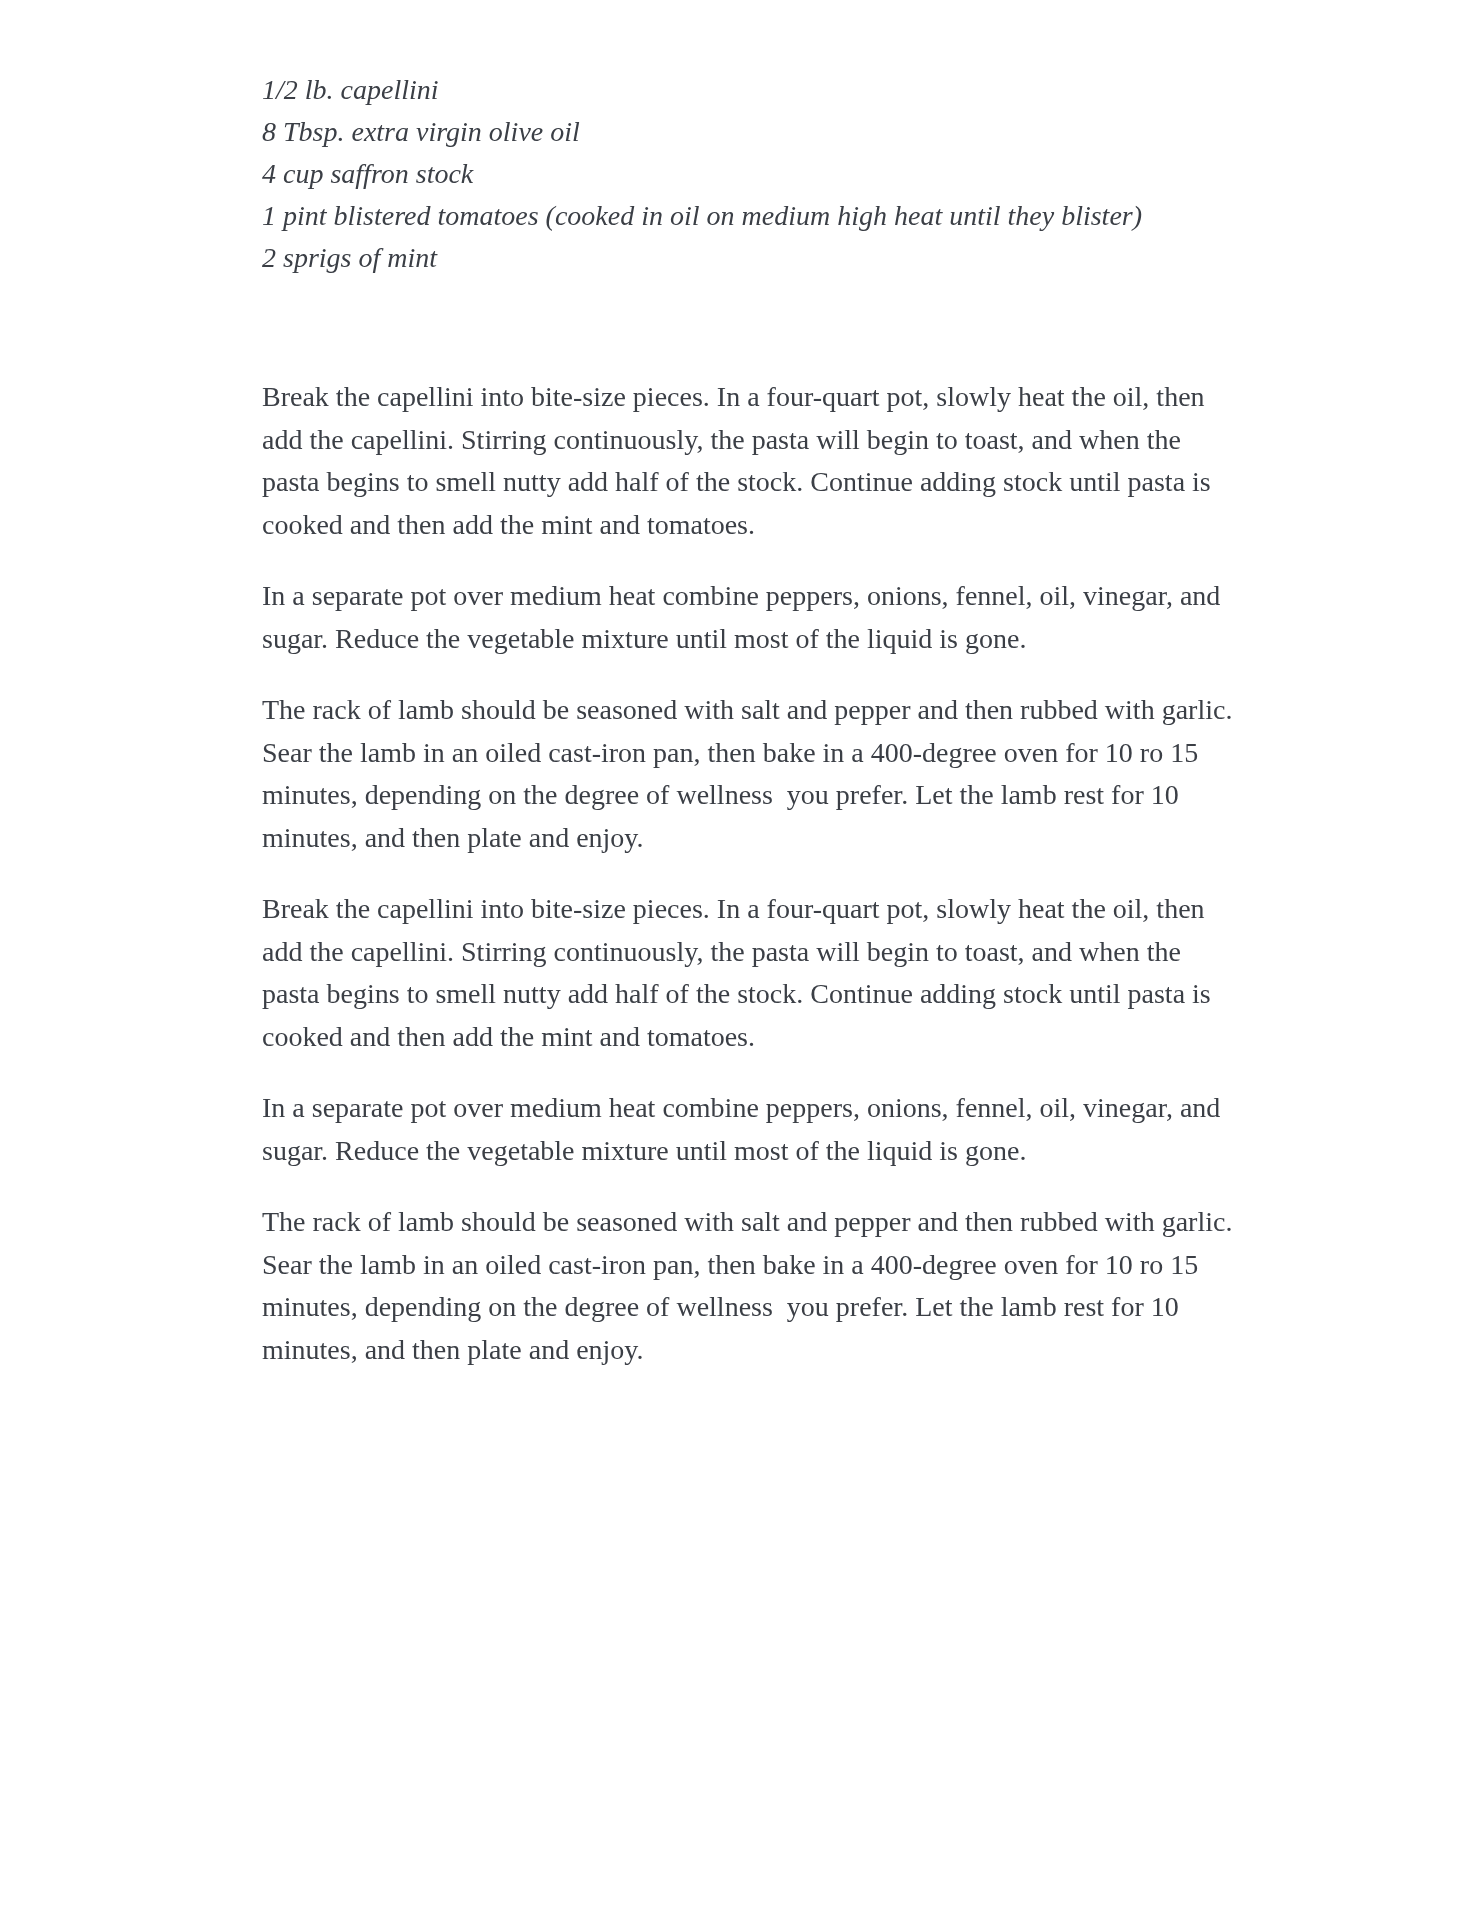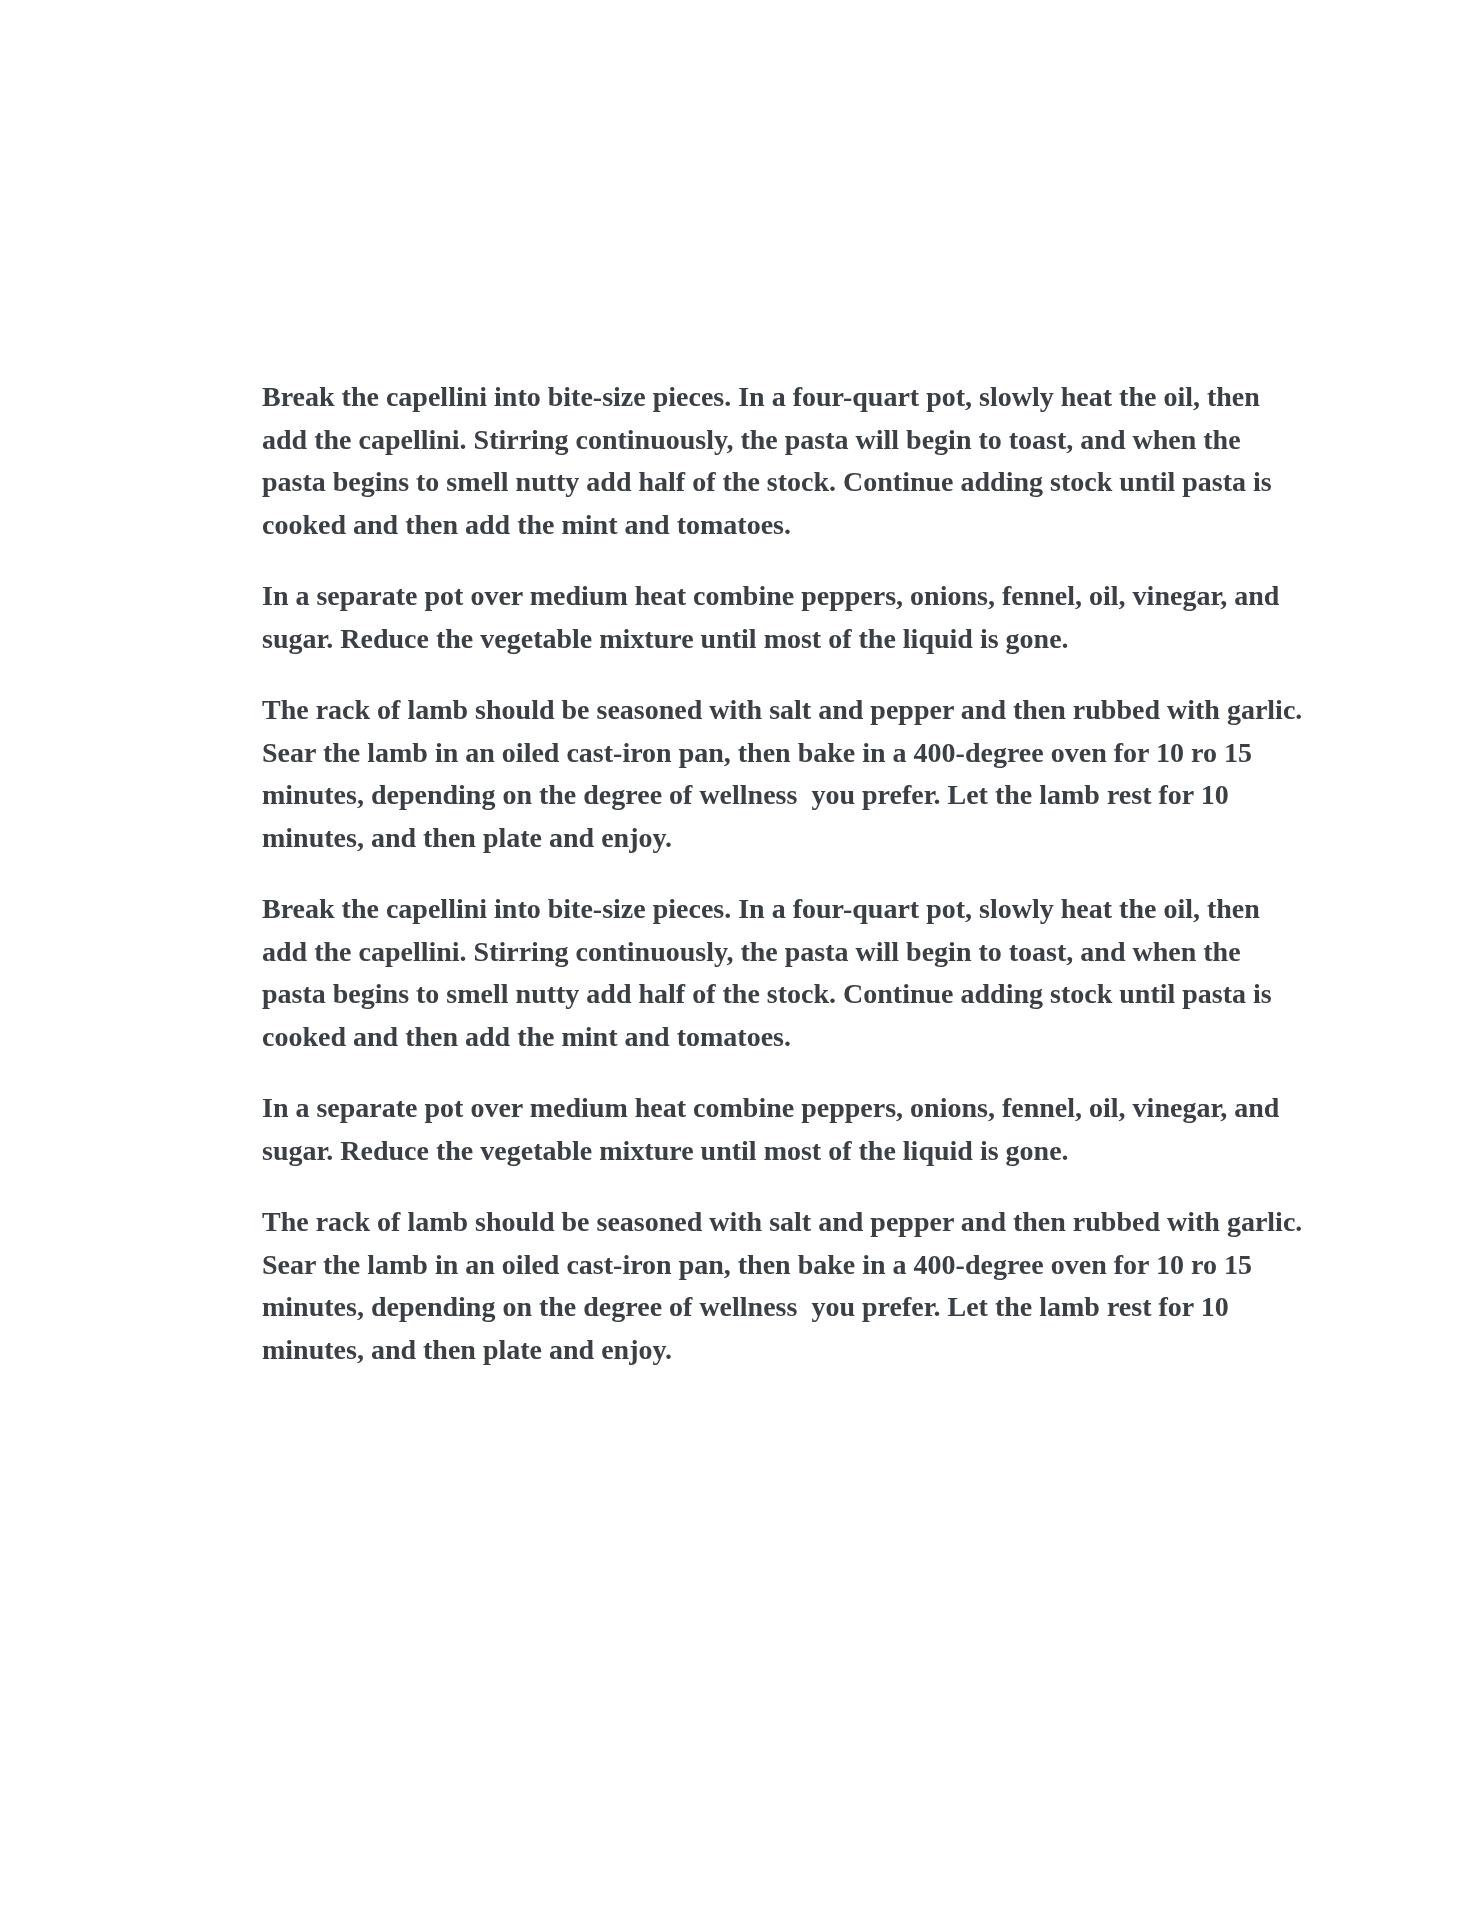--- a/index.html
+++ b/index.html
@@ -35,28 +35,34 @@
   .para {
     margin: 0 0 29px 0;
   }
   .para.block2-start {
     margin-top: 12px;
   }
   .para .line {
     font-size: 28px;
     line-height: 42.5px;
     white-space: pre;
-    font-weight: bold;
   }
 </style>
 </head>
 <body>
 
 <div class="page">
 
+  <div class="ingredients">
+    <div class="line">1/2 lb. capellini</div>
+    <div class="line">8 Tbsp. extra virgin olive oil</div>
+    <div class="line">4 cup saffron stock</div>
+    <div class="line">1 pint blistered tomatoes (cooked in oil on medium high heat until they blister)</div>
+    <div class="line">2 sprigs of mint</div>
+  </div>
 
   <div class="instructions">
 
     <div class="para">
       <div class="line">Break the capellini into bite-size pieces. In a four-quart pot, slowly heat the oil, then</div>
       <div class="line">add the capellini. Stirring continuously, the pasta will begin to toast, and when the</div>
       <div class="line">pasta begins to smell nutty add half of the stock. Continue adding stock until pasta is</div>
       <div class="line">cooked and then add the mint and tomatoes.</div>
     </div>
 

